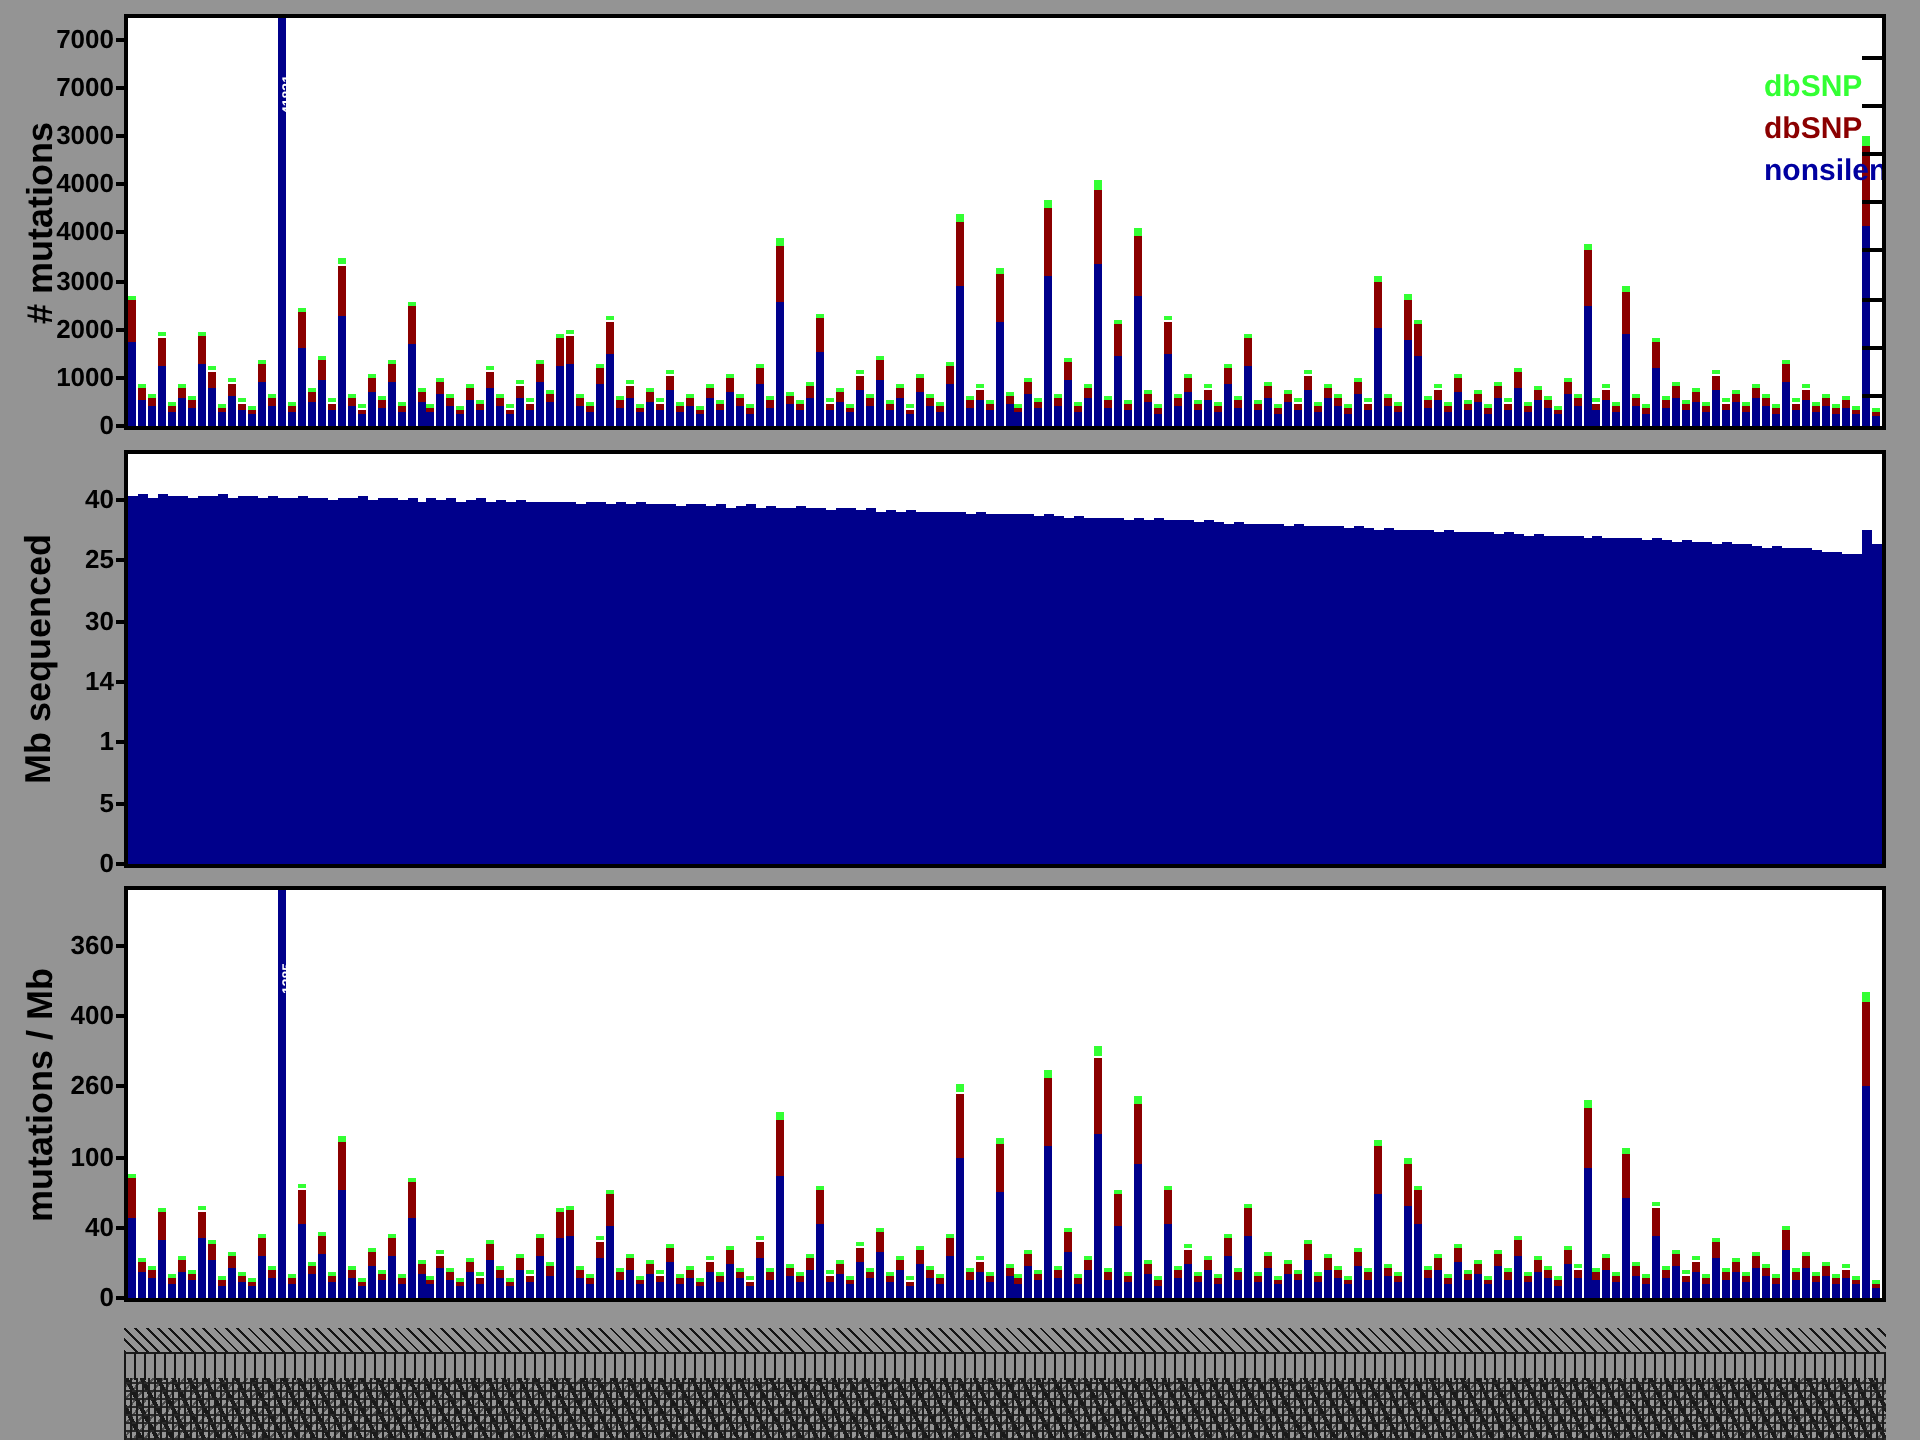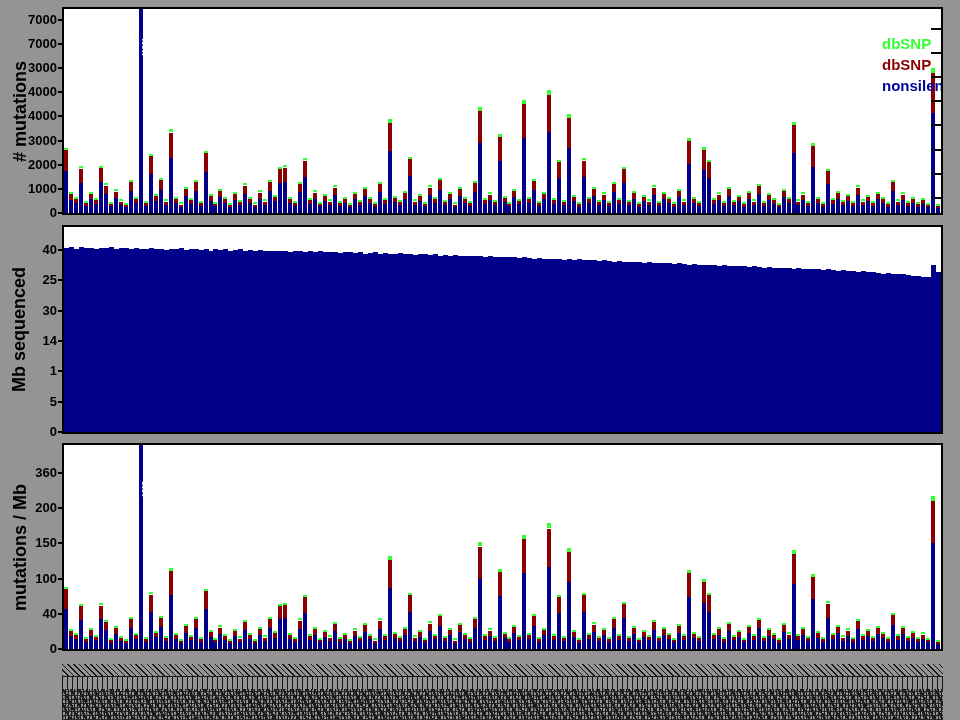--- a/index.html
+++ b/index.html
@@ -1334,23 +1334,23 @@
       <div class="ytick-label" style="top: 274px;">25</div>
       <div class="tickL" style="left: 58px; top: 279px;"></div>
       <div class="ytick-label" style="top: 244px;">40</div>
       <div class="tickL" style="left: 58px; top: 249px;"></div>
       <div class="ytick-label" style="top: 643px;">0</div>
       <div class="tickL" style="left: 58px; top: 648px;"></div>
       <div class="ytick-label" style="top: 608px;">40</div>
       <div class="tickL" style="left: 58px; top: 613px;"></div>
       <div class="ytick-label" style="top: 573px;">100</div>
       <div class="tickL" style="left: 58px; top: 578px;"></div>
-      <div class="ytick-label" style="top: 537px;">150</div>
+      <div class="ytick-label" style="top: 537px;">260</div>
       <div class="tickL" style="left: 58px; top: 542px;"></div>
-      <div class="ytick-label" style="top: 502px;">200</div>
+      <div class="ytick-label" style="top: 502px;">400</div>
       <div class="tickL" style="left: 58px; top: 507px;"></div>
       <div class="ytick-label" style="top: 467px;">360</div>
       <div class="tickL" style="left: 58px; top: 472px;"></div>
     </div>
 
   <div class="xstrip">
     <div class="hatch"></div>
     <div class="stems"></div>
     <div class="noise"></div>
   </div>

